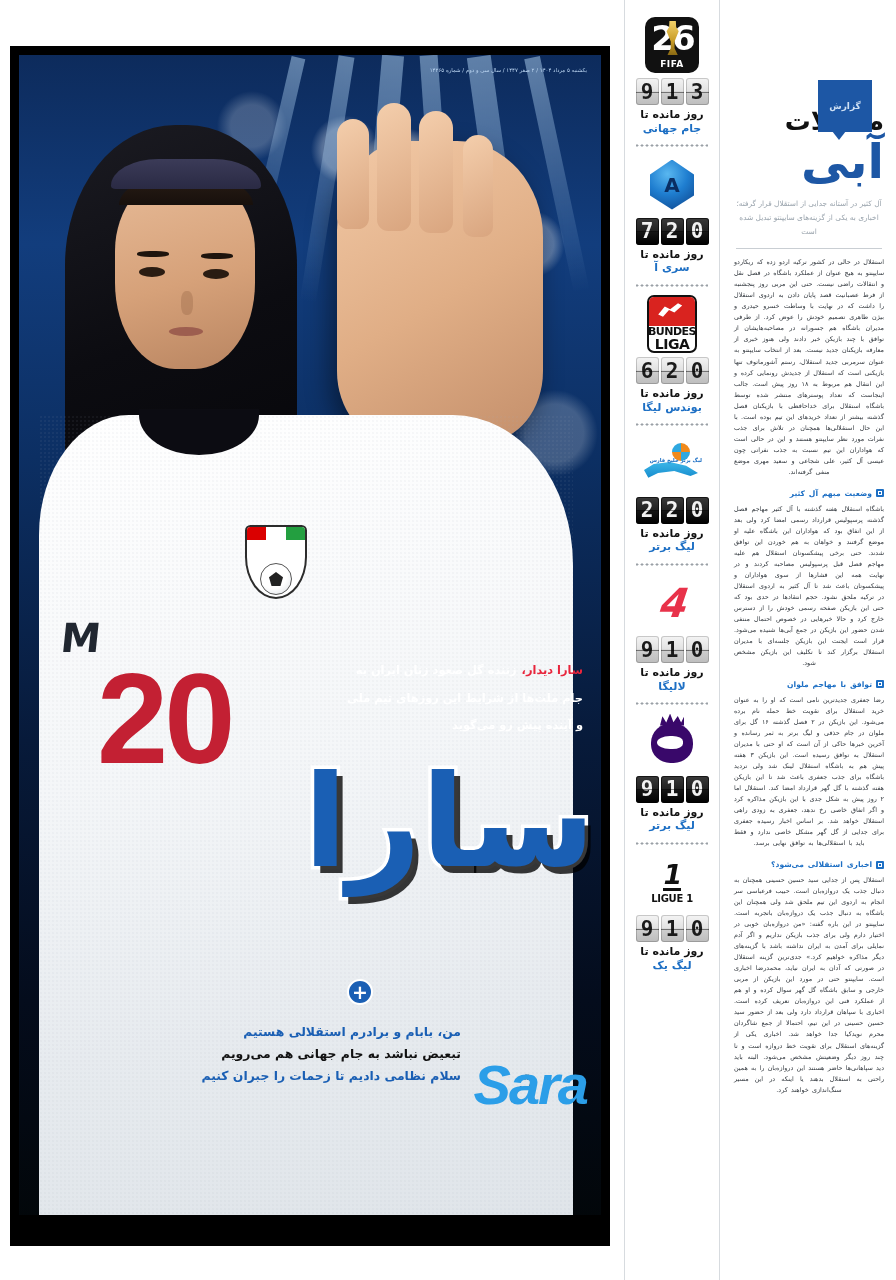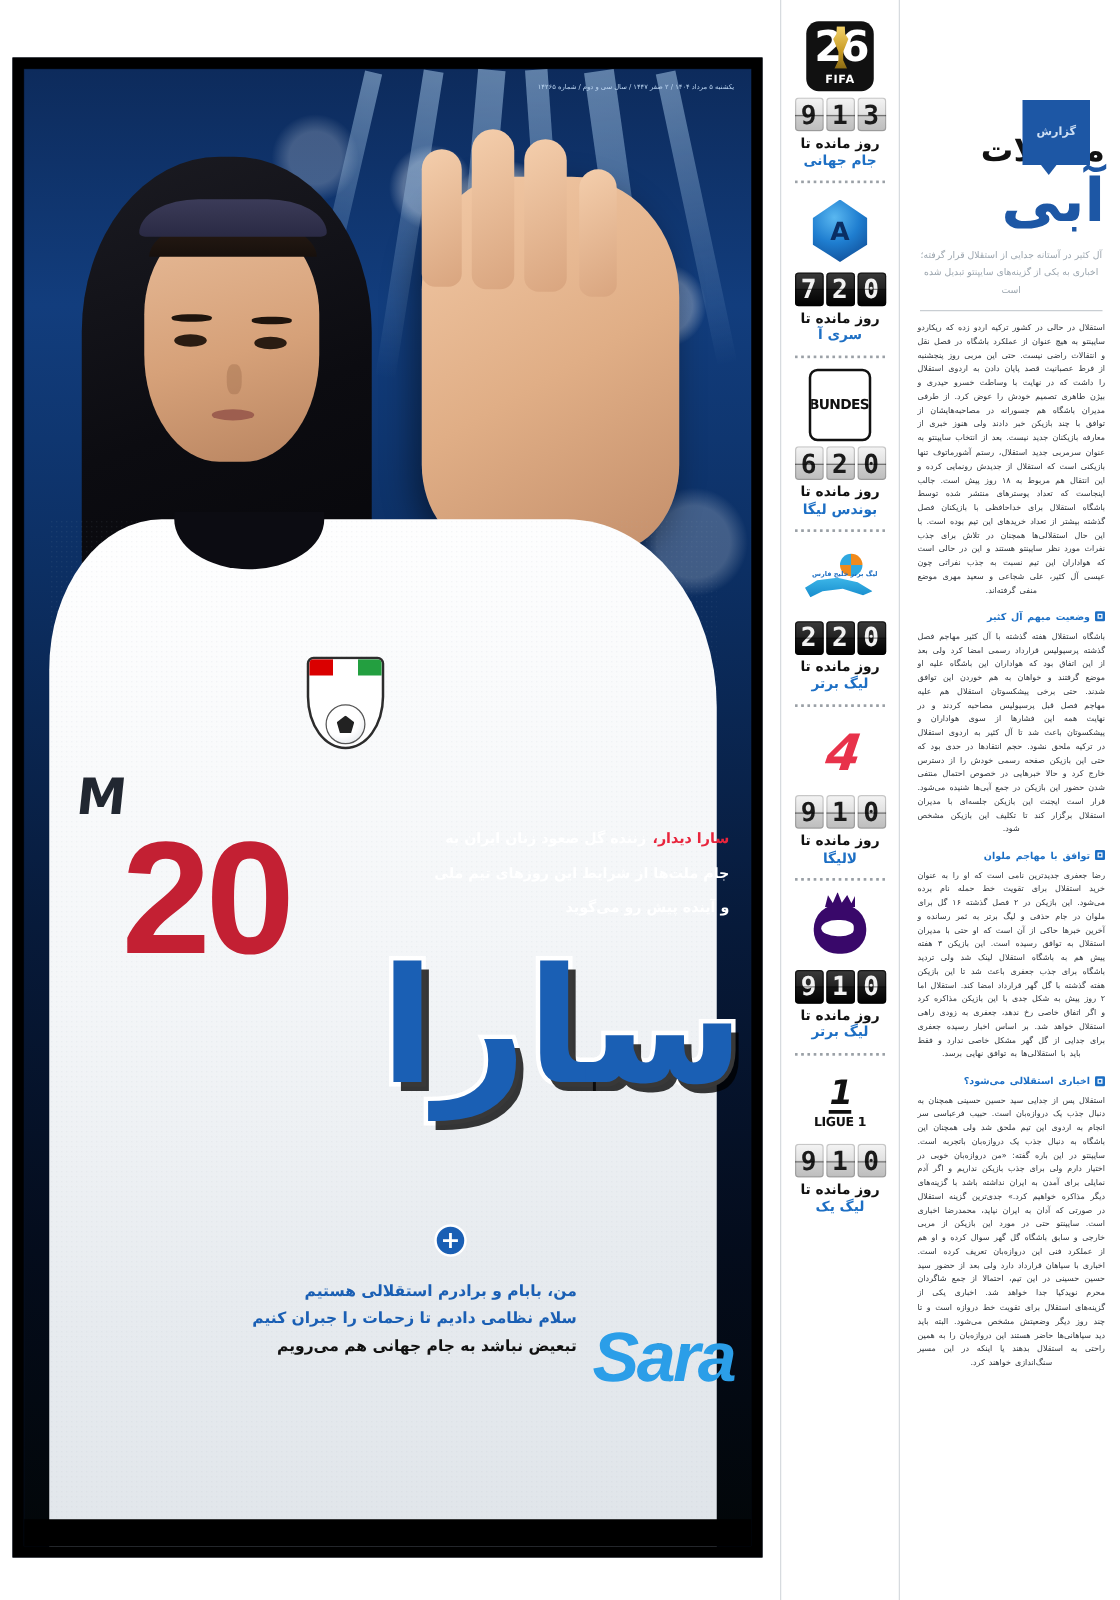--- a/index.html
+++ b/index.html
@@ -109,21 +109,21 @@
     font-size:9px; font-weight:bold; letter-spacing:.5px;}
   .seriea{
     width:44px;height:50px;
     background:radial-gradient(circle at 40% 28%, #59b7f0 0%, #1f7ed0 45%, #0b3f86 100%);
     clip-path:polygon(50% 0,100% 30%,100% 72%,50% 100%,0 72%,0 30%);
     display:flex;align-items:center;justify-content:center;
     color:#0a2e63; font-size:20px; font-weight:bold;
   }
   .bundes{
     width:50px;height:58px;border:2px solid #111;border-radius:7px;background:#fff;
-    display:flex;flex-direction:row;align-items:center;justify-content:flex-start;
+    display:flex;flex-direction:column;align-items:center;justify-content:flex-start;
     overflow:hidden;
   }
   .bundes .top{ width:100%; height:30px; background:#d9231f; position:relative;}
   .bundes .top::after{
     content:""; position:absolute; left:8px; top:5px; width:30px; height:20px; background:#fff;
     clip-path:polygon(4% 62%,26% 22%,44% 36%,70% 6%,84% 18%,58% 52%,40% 40%,20% 74%);
   }
   .bundes .t1,.bundes .t2{ font-size:11px; font-weight:bold; color:#111; line-height:1.02; letter-spacing:-.5px;}
   .bundes .t2{ font-size:14px; }
   .persiangulf{
@@ -587,20 +587,20 @@
         <div class="bh2">سارا</div>
       </div>
 
       <div class="enname">
         <div class="crack">Sara</div>
       </div>
 
       <div class="plus-badge">+</div>
       <div class="quotes">
         <div class="q blue">من، بابام و برادرم استقلالی هستیم</div>
+        <div class="q">تبعیض نباشد به جام جهانی هم می‌رویم</div>
         <div class="q blue">سلام نظامی دادیم تا زحمات را جبران کنیم</div>
-        <div class="q">تبعیض نباشد به جام جهانی هم می‌رویم</div>
       </div>
 
       <div class="footer-bar"></div>
     </div>
   </div>
 </div>
 
 </body></html>

